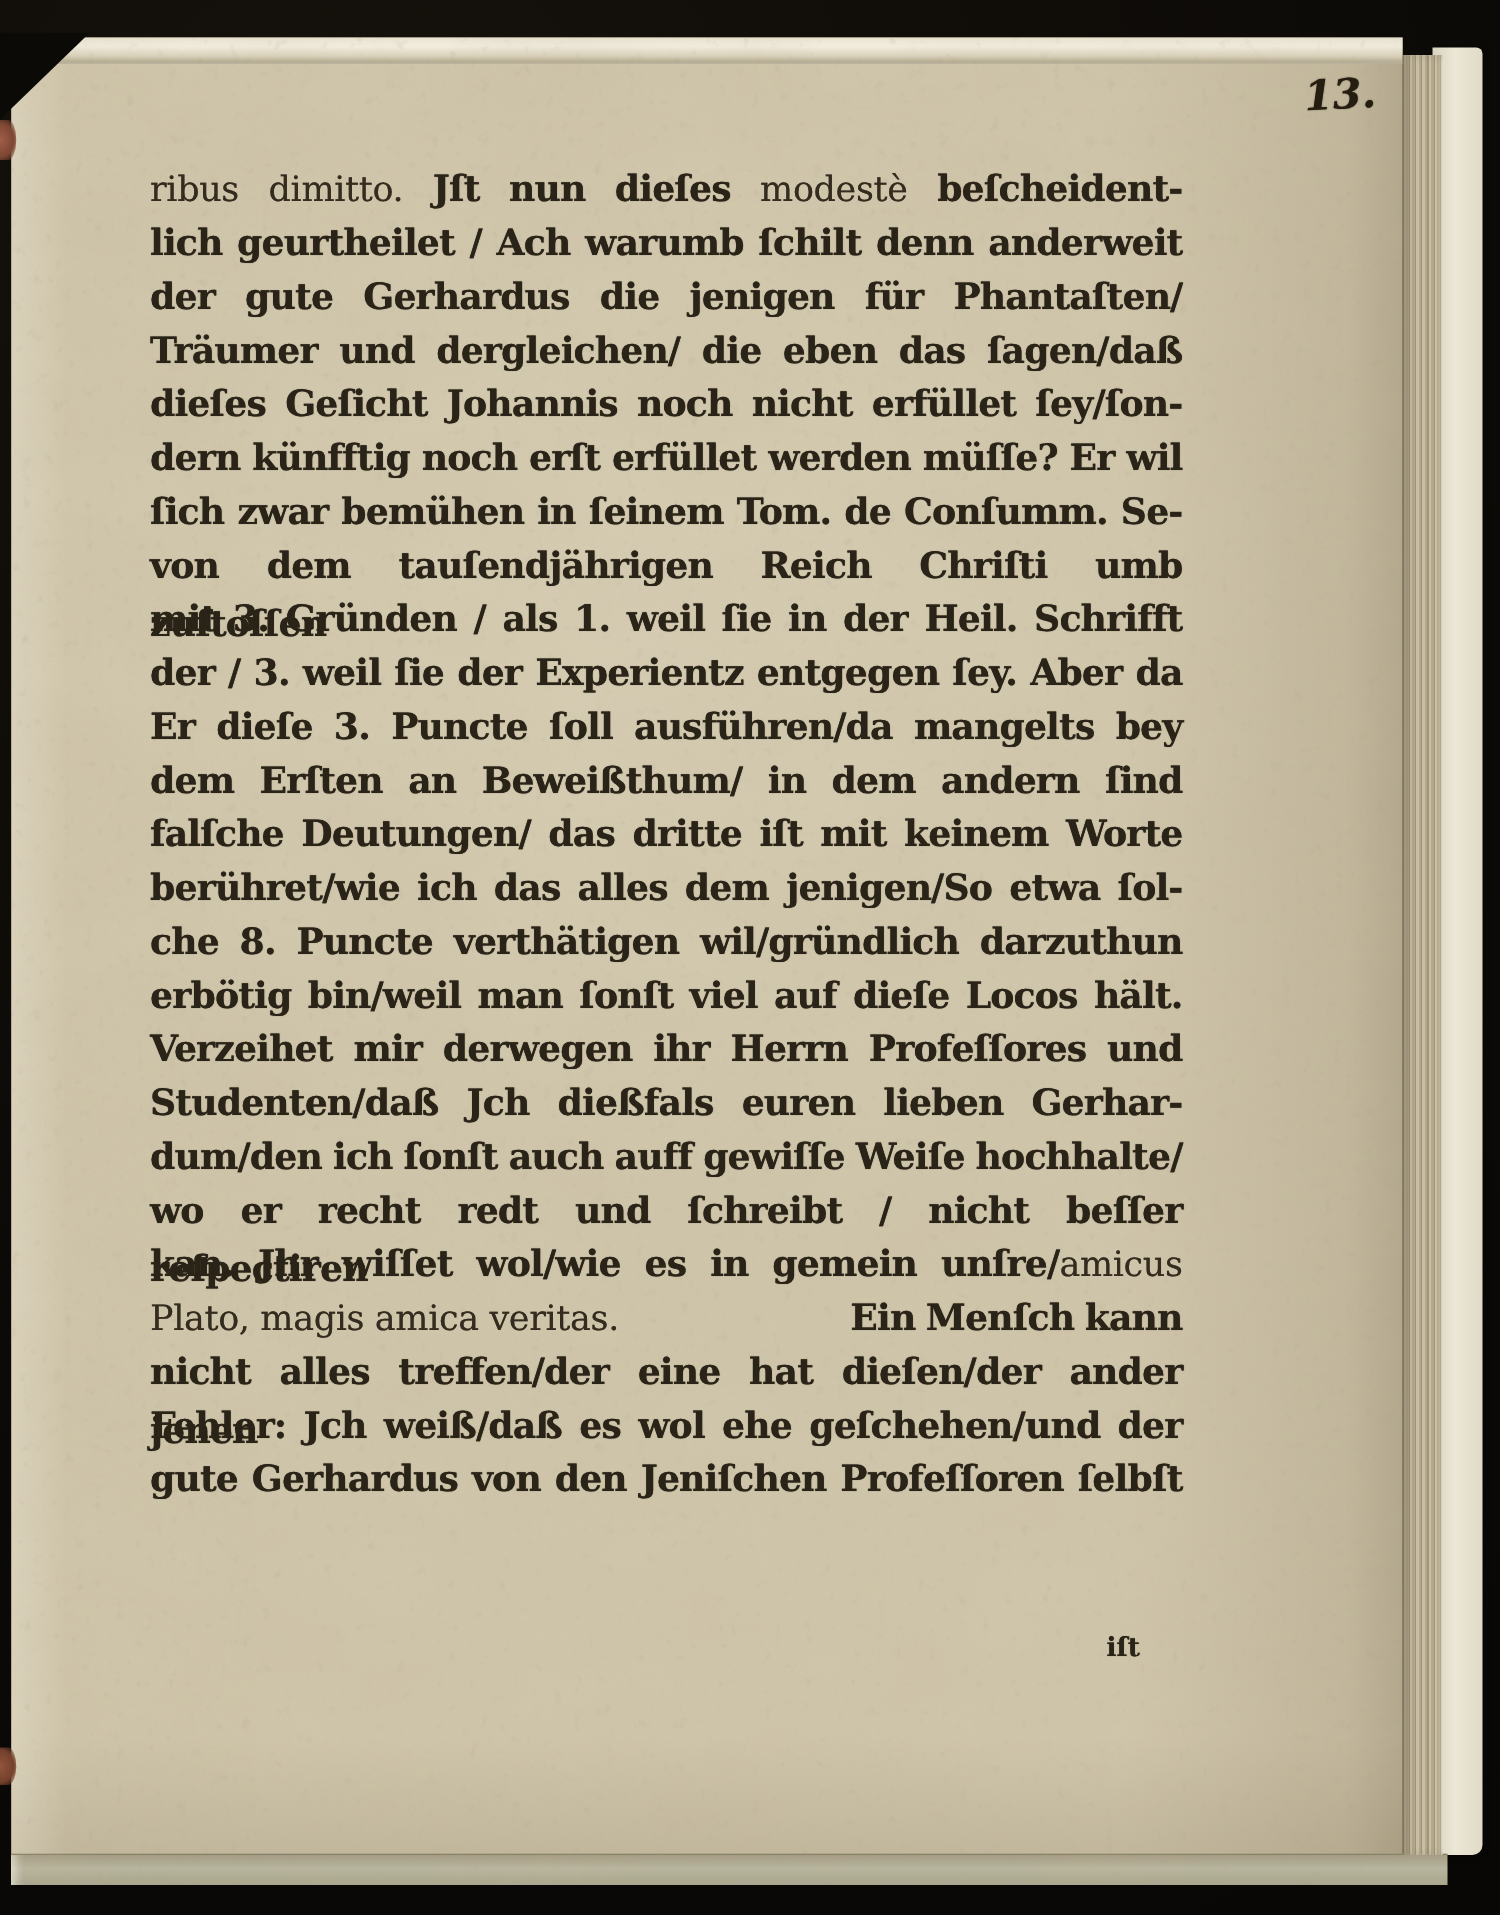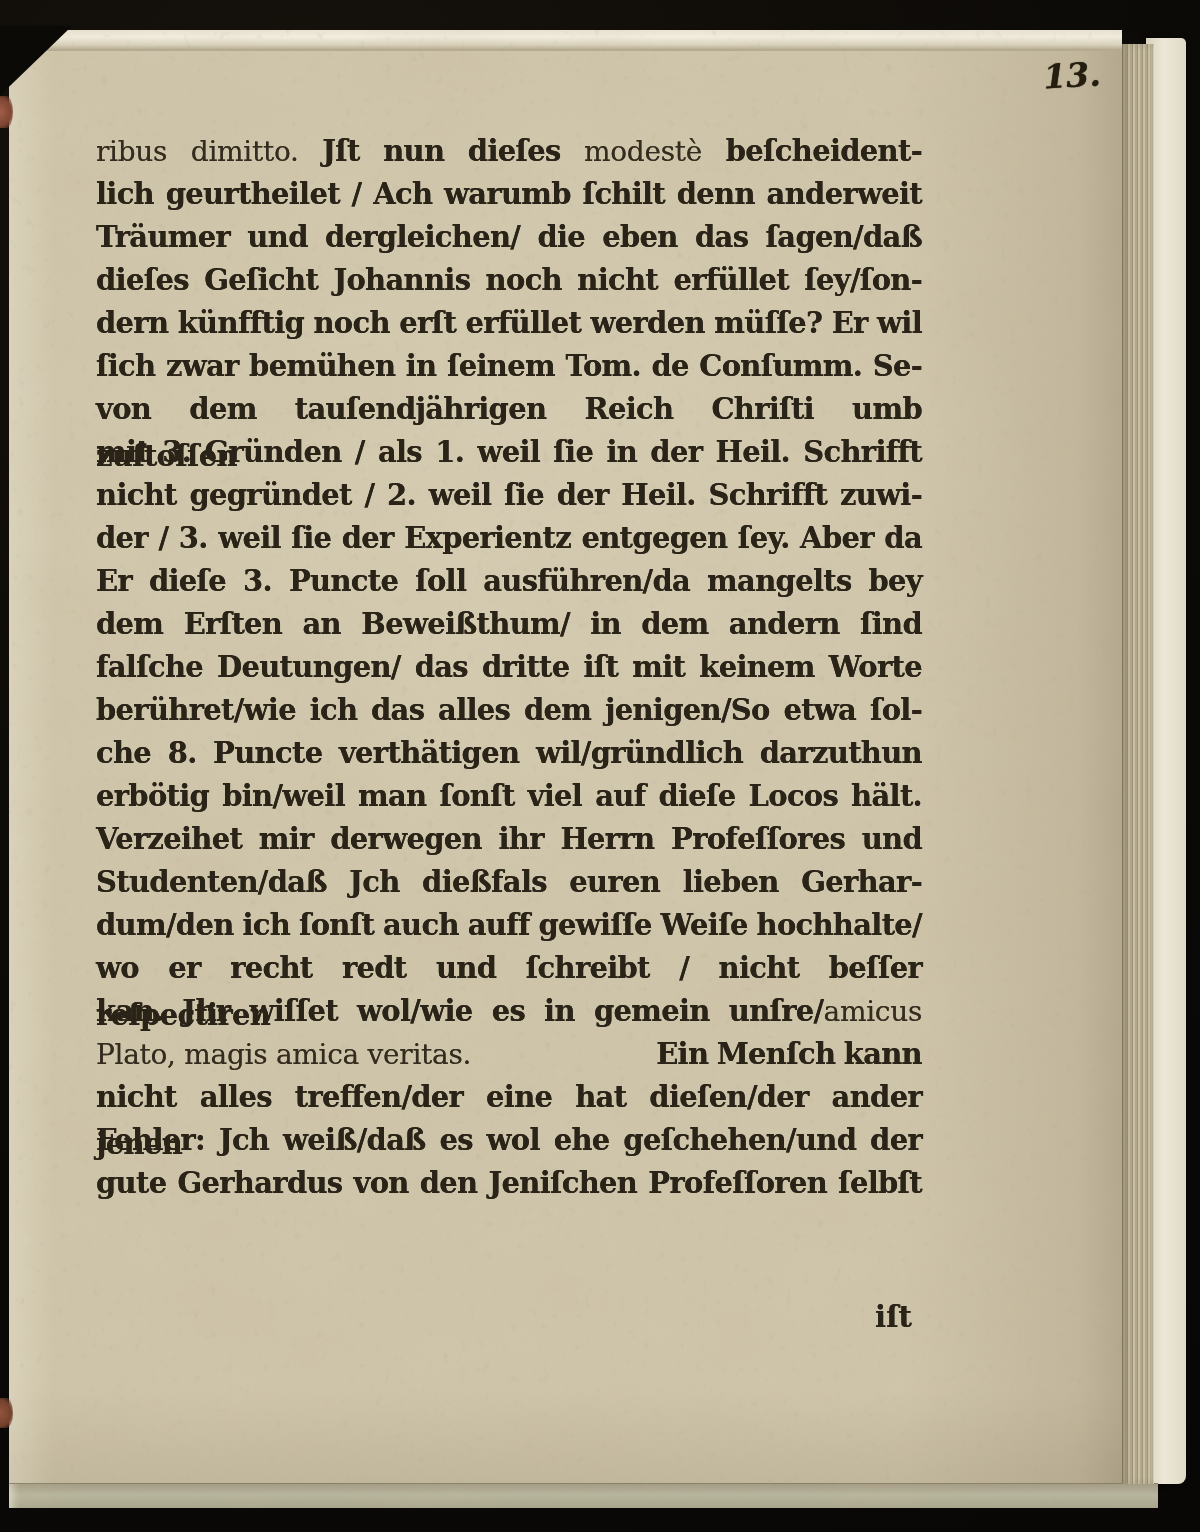--- a/index.html
+++ b/index.html
@@ -60,21 +60,21 @@
 
   .page-number{
     position:absolute;left:1018px;top:26px;width:90px;
     font-family:"DejaVu Serif", serif;font-style:italic;font-weight:700;
     font-size:33px;color:#241d10;transform:rotate(-3deg);
     text-shadow:0 0 1px rgba(35,29,16,0.85);
     z-index:2;text-align:center;
   }
 
   .text-block{
-    position:absolute;left:87px;top:100px;width:826px;z-index:2;
+    position:absolute;left:111px;top:100px;width:826px;z-index:2;
   }
   .line{
     height:43px;line-height:43px;
     text-align:justify;text-align-last:justify;
     color:#2a2317;
   }
   .line-flex{display:flex;justify-content:space-between;align-items:baseline;text-align:center;text-align-last:auto;}
   .seg{white-space:pre-wrap;}
   .seg-fraktur{
     font-family:"DejaVu Serif", serif;font-weight:700;
@@ -83,21 +83,21 @@
   }
   .seg-antiqua{
     font-family:"DejaVu Serif", serif;font-weight:400;
     font-size:28px;letter-spacing:-0.3px;color:#342c1e;
     text-shadow:0 0 0.4px rgba(52,44,30,0.7);
   }
   .seg-gap{flex:1 1 auto;min-width:60px;}
   .catchword{
     position:absolute;left:103px;top:1266px;width:826px;
     text-align:right;padding-right:26px;box-sizing:border-box;
-    font-family:"DejaVu Serif", serif;font-weight:700;font-size:29px;
+    font-family:"DejaVu Serif", serif;font-weight:700;font-size:21px;
     line-height:43px;color:#2a2317;text-shadow:0 0 0.6px rgba(42,35,23,0.9);
     z-index:2;
   }
 </style>
 </head>
 <body>
 
 <div class="scene">
   <div class="under-page"></div>
 
@@ -118,27 +118,27 @@
       </defs>
       <rect x="0" y="0" width="1113" height="1478" filter="url(#mottle)" opacity="0.4"></rect>
       <rect x="0" y="0" width="1113" height="1478" filter="url(#fibers)" opacity="0.55"></rect>
     </svg>
 
     <div class="page-number">13.</div>
 
     <div class="text-block" id="text-block">
         <div class="line"><span class="seg seg-antiqua">ribus dimitto. </span><span class="seg seg-fraktur">Jſt nun dieſes </span><span class="seg seg-antiqua">modestè </span><span class="seg seg-fraktur">beſcheident-</span></div>
         <div class="line"><span class="seg seg-fraktur">lich geurtheilet / Ach warumb ſchilt denn anderweit</span></div>
+        <div class="line"><span class="seg seg-fraktur">der gute Gerhardus die jenigen für Phantaſten/</span></div>
         <div class="line"><span class="seg seg-fraktur">Träumer und dergleichen/ die eben das ſagen/daß</span></div>
         <div class="line"><span class="seg seg-fraktur">dieſes Geſicht Johannis noch nicht erfüllet ſey/ſon-</span></div>
         <div class="line"><span class="seg seg-fraktur">dern künfftig noch erſt erfüllet werden müſſe? Er wil</span></div>
         <div class="line"><span class="seg seg-fraktur">ſich zwar bemühen in ſeinem Tom. de Conſumm. Se-</span></div>
         <div class="line"><span class="seg seg-fraktur">von dem tauſendjährigen Reich Chriſti umb zuſtoſſen</span></div>
         <div class="line"><span class="seg seg-fraktur">mit 3. Gründen / als 1. weil ſie in der Heil. Schrifft</span></div>
-        <div class="line"><span class="seg seg-fraktur">nicht gegründet / 2. weil ſie der Heil. Schrifft zuwi-</span></div>
         <div class="line"><span class="seg seg-fraktur">der / 3. weil ſie der Experientz entgegen ſey. Aber da</span></div>
         <div class="line"><span class="seg seg-fraktur">Er dieſe 3. Puncte ſoll ausführen/da mangelts bey</span></div>
         <div class="line"><span class="seg seg-fraktur">dem Erſten an Beweißthum/ in dem andern ſind</span></div>
         <div class="line"><span class="seg seg-fraktur">falſche Deutungen/ das dritte iſt mit keinem Worte</span></div>
         <div class="line"><span class="seg seg-fraktur">berühret/wie ich das alles dem jenigen/So etwa ſol-</span></div>
         <div class="line"><span class="seg seg-fraktur">che 8. Puncte verthätigen wil/gründlich darzuthun</span></div>
         <div class="line"><span class="seg seg-fraktur">erbötig bin/weil man ſonſt viel auf dieſe Locos hält.</span></div>
         <div class="line"><span class="seg seg-fraktur">Verzeihet mir derwegen ihr Herrn Profeſſores und</span></div>
         <div class="line"><span class="seg seg-fraktur">Studenten/daß Jch dießfals euren lieben Gerhar-</span></div>
         <div class="line"><span class="seg seg-fraktur">dum/den ich ſonſt auch auff gewiſſe Weiſe hochhalte/</span></div>

